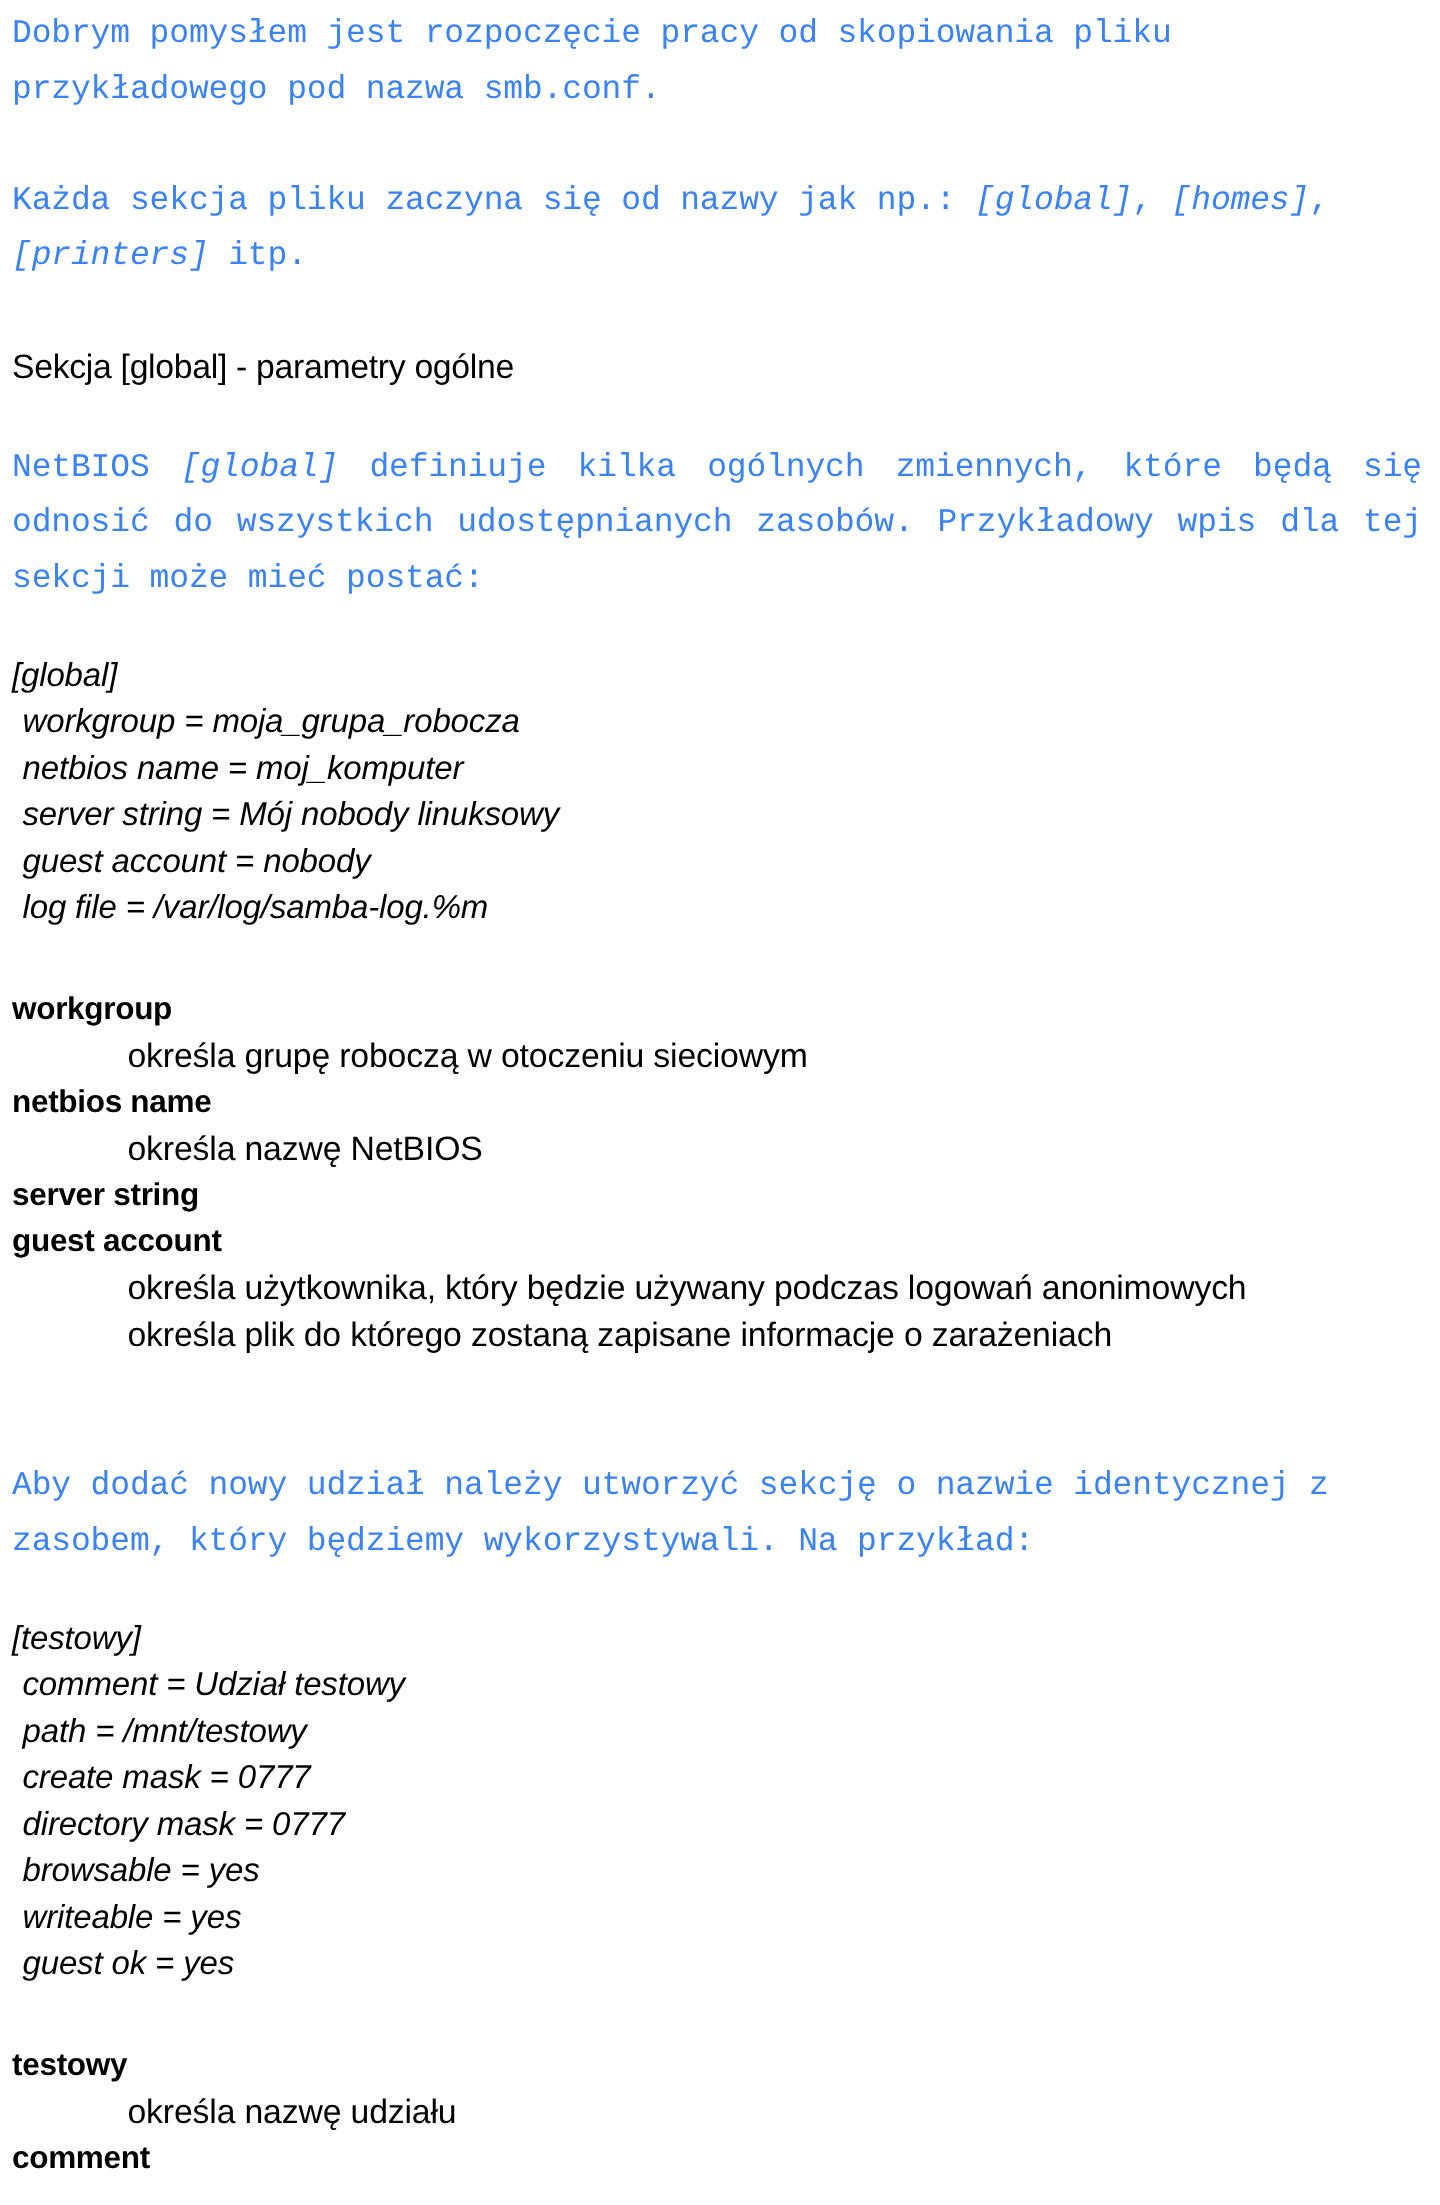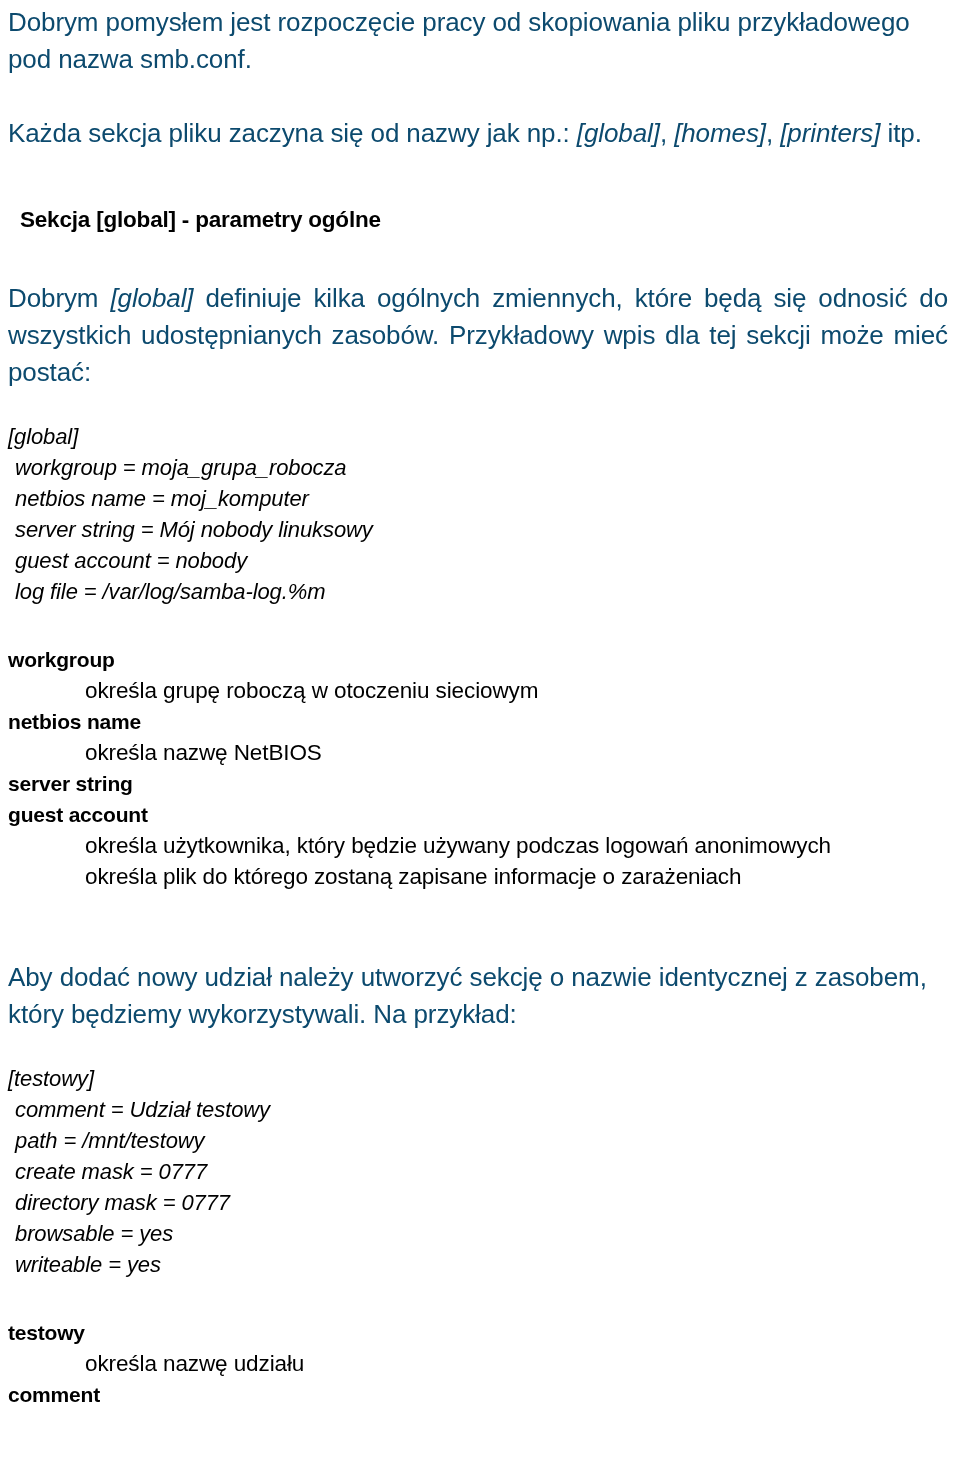--- a/index.html
+++ b/index.html
@@ -23,35 +23,36 @@
   }
   .content {
     position: absolute;
     left: 8px;
     top: 4px;
     width: 940px;
   }
 
   
   .para {
-    font-size: 26px;
+    font-size: 22px;
     line-height: 37px;
     margin: 0 0 0 0;
-    color: #0c4a6e;
+    color: #3b82f6;
     letter-spacing: -0.1px;
+    font-family: Liberation Mono, monospace;
   }
   .para.justify {
     text-align: justify;
     text-justify: inter-word;
   }
   .heading {
     font-size: 22.5px;
     line-height: 37px;
-    font-weight: bold;
-    margin: 12px;
+    font-weight: normal;
+    margin: 0;
     letter-spacing: -0.2px;
   }
   .spacer-lg { height: 37px; }
   .spacer-md { height: 30px; }
 
   
   .codeblock {
     font-size: 22px;
     line-height: 31px;
     font-style: italic;
@@ -96,21 +97,21 @@
     <div class="spacer-lg"></div>
 
     <p class="para"><span>Każda sekcja pliku zaczyna się od nazwy jak np.: </span><em class="it">[global]</em><span>, </span><em class="it">[homes]</em><span>, </span><em class="it">[printers]</em><span> itp.</span></p>
 
     <div class="spacer-lg"></div>
 
     <h2 class="heading">Sekcja [global] - parametry ogólne</h2>
 
     <div class="spacer-md"></div>
 
-    <p class="para justify"><span>Dobrym </span><em class="it">[global]</em><span> definiuje kilka ogólnych zmiennych, które będą się odnosić do wszystkich udostępnianych zasobów. Przykładowy wpis dla tej sekcji może mieć postać:</span></p>
+    <p class="para justify"><span>NetBIOS </span><em class="it">[global]</em><span> definiuje kilka ogólnych zmiennych, które będą się odnosić do wszystkich udostępnianych zasobów. Przykładowy wpis dla tej sekcji może mieć postać:</span></p>
 
     <div class="spacer-md"></div>
 
     <div class="codeblock">
       <div class="cline">[global]</div>
       <div class="cline indent">workgroup = moja_grupa_robocza</div>
       <div class="cline indent">netbios name = moj_komputer</div>
       <div class="cline indent">server string = Mój nobody linuksowy</div>
       <div class="cline indent">guest account = nobody</div>
       <div class="cline indent">log file = /var/log/samba-log.%m</div>
@@ -139,20 +140,21 @@
     <div class="spacer-md"></div>
 
     <div class="codeblock">
       <div class="cline">[testowy]</div>
       <div class="cline indent">comment = Udział testowy</div>
       <div class="cline indent">path = /mnt/testowy</div>
       <div class="cline indent">create mask = 0777</div>
       <div class="cline indent">directory mask = 0777</div>
       <div class="cline indent">browsable = yes</div>
       <div class="cline indent">writeable = yes</div>
+      <div class="cline indent">guest ok = yes</div>
     </div>
 
     <div class="spacer-lg"></div>
 
     <div class="deflist">
       <div class="term">testowy</div>
       <div class="desc">określa nazwę udziału</div>
       <div class="term">comment</div>
 
     </div>

